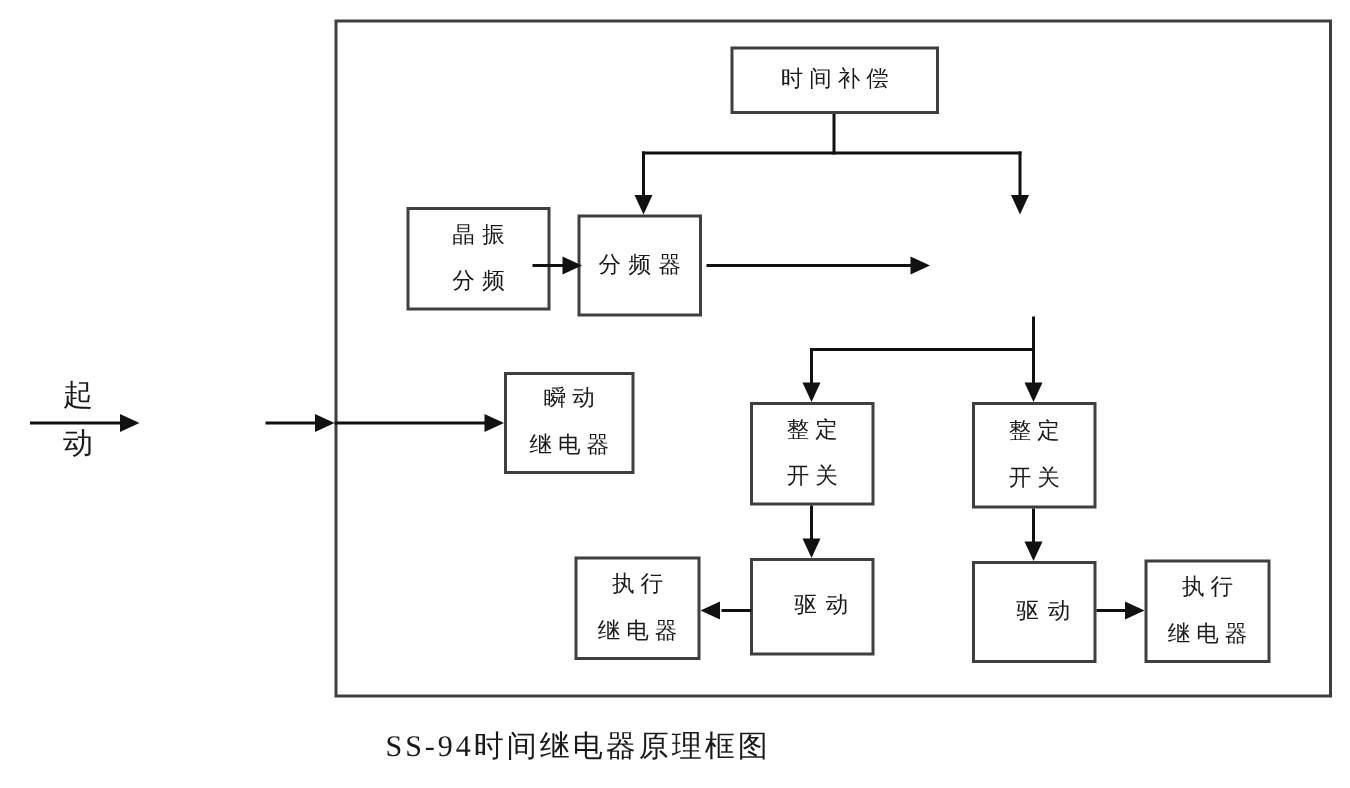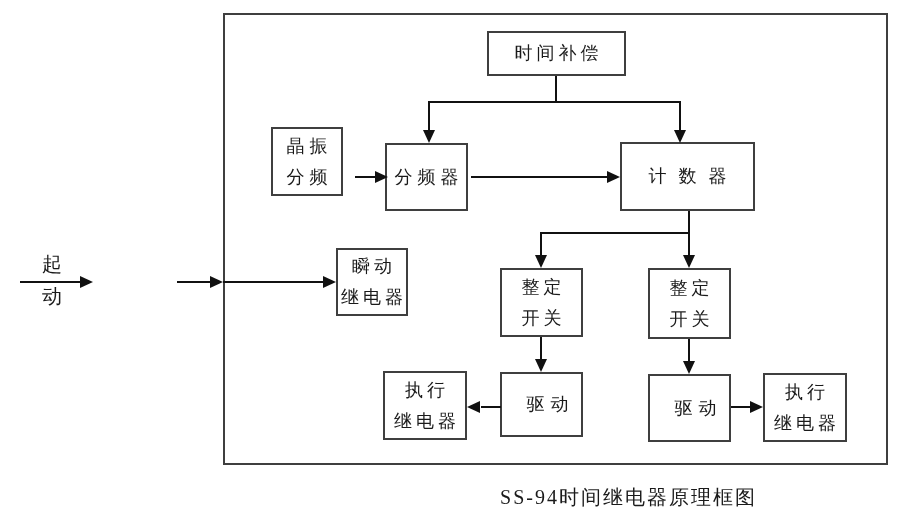--- a/index.html
+++ b/index.html
@@ -14,75 +14,72 @@
   .frame{
     position:absolute;box-sizing:border-box;
     border:2px solid var(--box-border,#3f3f3f);
     background:transparent;
   }
   .node{
     position:absolute;box-sizing:border-box;
     border:2px solid var(--box-border,#3f3f3f);
     background:#fff;
     display:flex;flex-direction:column;align-items:center;justify-content:center;
-    font-size:18px;line-height:31px;
+    font-size:15px;line-height:31px;
     letter-spacing:4px;padding-left:4px;
     white-space:nowrap;
   }
   .node.ls5{letter-spacing:5px;padding-left:5px;}
   .node.ls6{letter-spacing:6px;padding-left:18px;align-items:center;}
   .node.ls12{letter-spacing:12px;padding-left:12px;}
 
   .label-plain{
     position:absolute;display:flex;flex-direction:column;align-items:center;
     font-size:20px;line-height:32px;letter-spacing:0;
   }
 
   .line{position:absolute;background:var(--line,#111111);}
   .ah{position:absolute;width:0;height:0;}
   .ah-r{border-top:6px solid transparent;border-bottom:6px solid transparent;border-left:13px solid var(--line,#111111);}
   .ah-l{border-top:6px solid transparent;border-bottom:6px solid transparent;border-right:13px solid var(--line,#111111);}
   .ah-d{border-left:6px solid transparent;border-right:6px solid transparent;border-top:13px solid var(--line,#111111);}
 
   .caption{
     position:absolute;left:257px;top:484px;width:500px;
-    text-align:right;font-size:20px;letter-spacing:2px;
+    text-align:left;font-size:20px;letter-spacing:2px;
   }
 </style>
 </head>
 <body style="--line: #111111; --box-border: #3f3f3f; --text: #1a1a1a; --bg: #ffffff;">
 
 <div id="canvas">
 
   <div class="frame" style="left:223px;top:13px;width:665px;height:452px"></div>
 
   <div class="label-plain" style="left:28px;top:248px;width:48px">
     <span>起</span>
     <span>动</span>
   </div>
 
   <div class="node" style="left:487px;top:31px;width:139px;height:45px">
     <span>时间补偿</span>
   </div>
 
-  <div class="node ls5" style="left:271px;top:127px;width:72px;height:69px">
+  <div class="node ls5" style="left:271px;top:138px;width:96px;height:69px">
     <span>晶振</span>
     <span>分频</span>
   </div>
 
   <div class="node ls5" style="left:385px;top:143px;width:83px;height:68px">
     <span>分频器</span>
   </div>
 
-  <div class="node ls12" style="left:620px;top:142px;width:135px;height:69px">
-    <span>计数器</span>
-  </div>
 
 
-  <div class="node" style="left:336px;top:248px;width:72px;height:68px">
+  <div class="node" style="left:336px;top:248px;width:87px;height:68px">
     <span>瞬动</span>
     <span>继电器</span>
   </div>
 
   <div class="node" style="left:500px;top:268px;width:83px;height:69px">
     <span>整定</span>
     <span>开关</span>
   </div>
 
   <div class="node" style="left:648px;top:268px;width:83px;height:71px">

